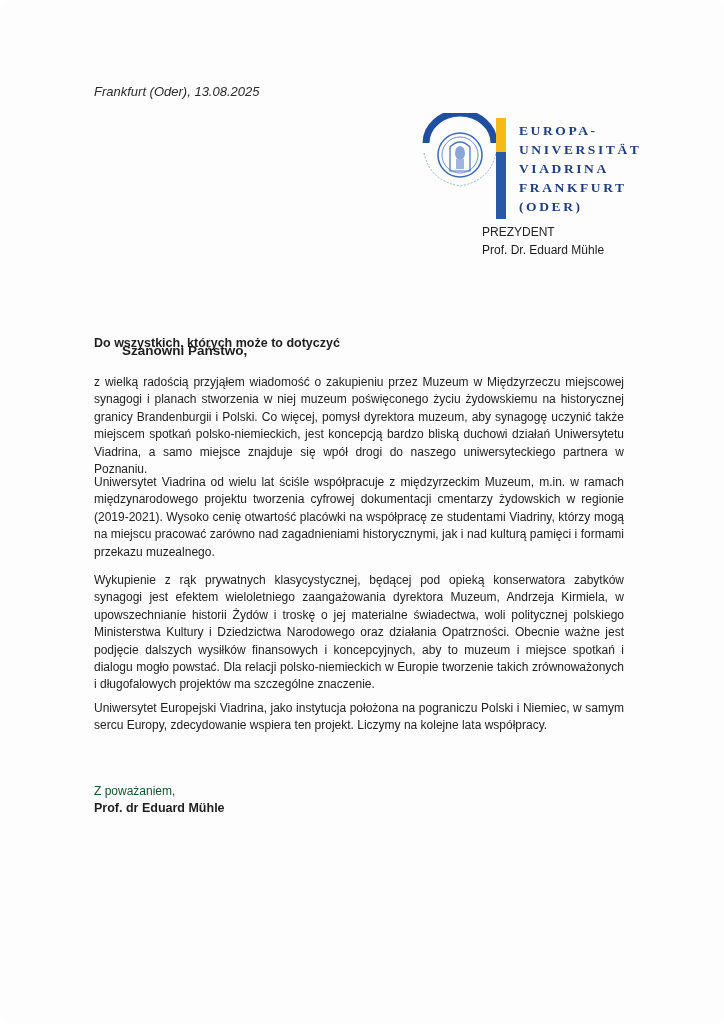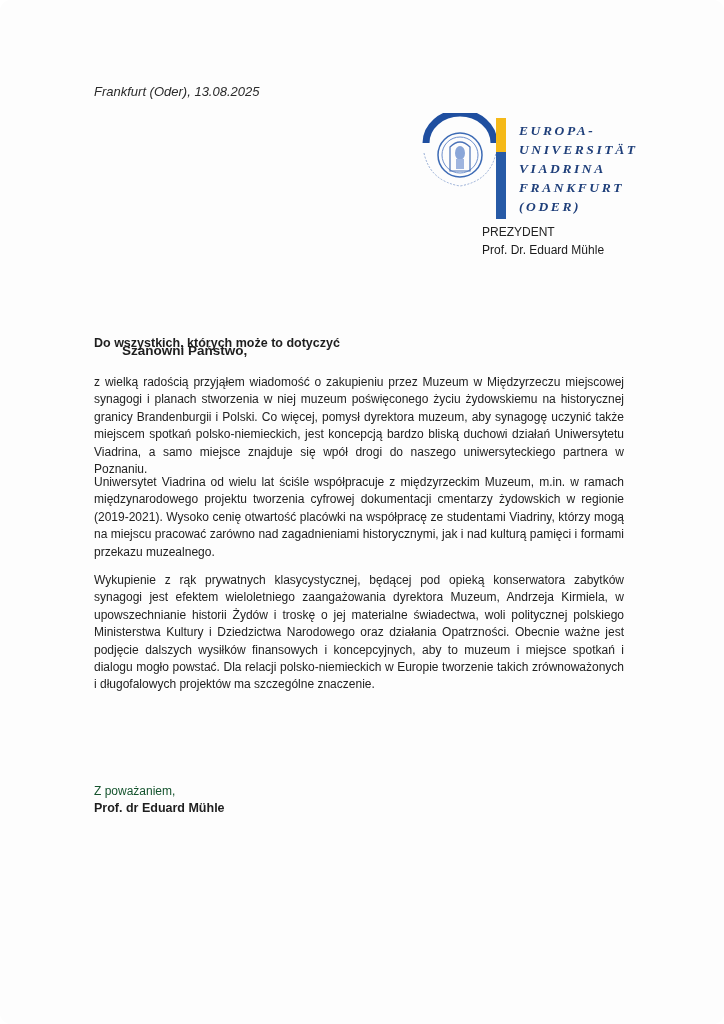--- a/index.html
+++ b/index.html
@@ -25,21 +25,21 @@
     .uni-bar-blue {
       position: absolute; left: 496px; top: 152px; width: 10px; height: 67px;
       background: #275aa6;
     }
     .wordmark {
       position: absolute; left: 519px; top: 121px;
       font-family: "Liberation Serif", "DejaVu Serif", serif;
       color: #1f3f7a; font-size: 13.5px; letter-spacing: 2.6px;
       line-height: 19px; font-weight: bold;
     }
-    .wordmark div { white-space: nowrap; font-style: italic; }
+    .wordmark div { white-space: nowrap; }
 
     .role {
       position: absolute; left: 482px; top: 225px; font-size: 12px; color: #222;
     }
     .sender {
       position: absolute; left: 482px; top: 243px; font-size: 12px; font-weight: normal; color: #1a1a1a;
     }
 
     .addressee {
       position: absolute; left: 94px; top: 292px; font-size: 12.5px; font-weight: bold; margin-top: 44px;
@@ -96,16 +96,17 @@
 
   <div class="role">PREZYDENT</div>
   <div class="sender">Prof. Dr. Eduard Mühle</div>
 
   <div class="addressee">Do wszystkich, których może to dotyczyć</div>
   <div class="salutation">Szanowni Państwo,</div>
 
   <p class="body p1" style="margin:0">z wielką radością przyjąłem wiadomość o zakupieniu przez Muzeum w Międzyrzeczu miejscowej synagogi i planach stworzenia w niej muzeum poświęconego życiu żydowskiemu na historycznej granicy Brandenburgii i Polski. Co więcej, pomysł dyrektora muzeum, aby synagogę uczynić także miejscem spotkań polsko-niemieckich, jest koncepcją bardzo bliską duchowi działań Uniwersytetu Viadrina, a samo miejsce znajduje się wpół drogi do naszego uniwersyteckiego partnera w Poznaniu.</p>
   <p class="body p2" style="margin:0">Uniwersytet Viadrina od wielu lat ściśle współpracuje z międzyrzeckim Muzeum, m.in. w ramach międzynarodowego projektu tworzenia cyfrowej dokumentacji cmentarzy żydowskich w regionie (2019-2021). Wysoko cenię otwartość placówki na współpracę ze studentami Viadriny, którzy mogą na miejscu pracować zarówno nad zagadnieniami historycznymi, jak i nad kulturą pamięci i formami przekazu muzealnego.</p>
   <p class="body p3" style="margin:0">Wykupienie z rąk prywatnych klasycystycznej, będącej pod opieką konserwatora zabytków synagogi jest efektem wieloletniego zaangażowania dyrektora Muzeum, Andrzeja Kirmiela, w upowszechnianie historii Żydów i troskę o jej materialne świadectwa, woli politycznej polskiego Ministerstwa Kultury i Dziedzictwa Narodowego oraz działania Opatrzności. Obecnie ważne jest podjęcie dalszych wysiłków finansowych i koncepcyjnych, aby to muzeum i miejsce spotkań i dialogu mogło powstać. Dla relacji polsko-niemieckich w Europie tworzenie takich zrównoważonych i długofalowych projektów ma szczególne znaczenie.</p>
+  <p class="body p4" style="margin:0">Uniwersytet Europejski Viadrina, jako instytucja położona na pograniczu Polski i Niemiec, w samym sercu Europy, zdecydowanie wspiera ten projekt. Liczymy na kolejne lata współpracy.</p>
 
   <div class="closing">Z poważaniem,</div>
   <div class="signature">Prof. dr Eduard Mühle</div>
 </div>
 
 </body></html>

